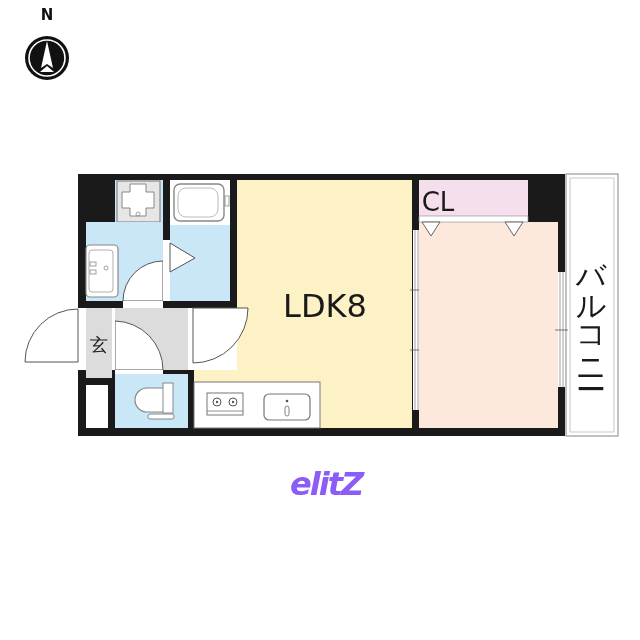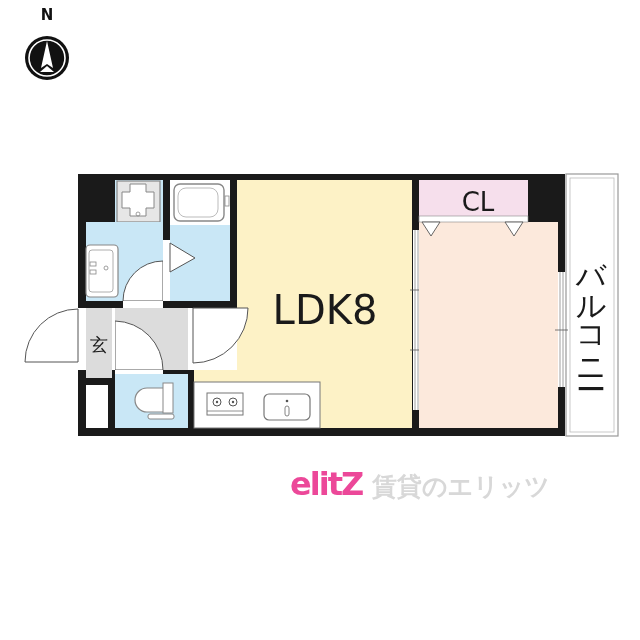--- a/index.html
+++ b/index.html
@@ -1,26 +1,26 @@
 <!DOCTYPE html>
 <html><head>
 <meta charset="utf-8">
 <style>
   html, body { margin: 0; padding: 0; background: #ffffff; }
   #canvas { position: relative; width: 640px; height: 640px; overflow: hidden; background: #ffffff; font-family: "DejaVu Sans", sans-serif; }
   svg.plan { position: absolute; left: 0; top: 0; }
   .lbl { position: absolute; color: #1a1a1a; font-family: "DejaVu Sans", sans-serif; line-height: 1; white-space: nowrap; text-align: center; }
   .north { left: 36px; top: 8px; width: 22px; font-size: 15px; font-weight: bold; color: #111; }
-  .ldk { left: 255px; top: 290px; width: 140px; font-size: 40px; }
+  .ldk { left: 255px; top: 290px; width: 140px; font-size: 32px; }
   .yo1 { left: 425px; top: 284px; width: 125px; font-size: 33px; }
   .yo2 { left: 420px; top: 336px; width: 135px; font-size: 32px; }
-  .cl { left: 435px; top: 189px; width: 86px; font-size: 26px; }
+  .cl { left: 395px; top: 189px; width: 86px; font-size: 26px; }
   .balc { left: 568px; top: 218px; width: 46px; height: 180px; font-size: 30px; writing-mode: vertical-rl; text-orientation: upright; letter-spacing: -1px; display: flex; align-items: center; justify-content: center; }
   .genkan { left: 86px; top: 336px; width: 26px; font-size: 18px; }
-  .wm-logo { position: absolute; left: 290px; top: 465px; font-size: 32px; font-weight: bold; color: #ec4899; letter-spacing: -2px; font-family: "DejaVu Sans", sans-serif; }
+  .wm-logo { position: absolute; left: 290px; top: 465px; font-size: 32px; font-weight: bold; font-style: italic; color: #8b5cf6; letter-spacing: -2px; font-family: "DejaVu Sans", sans-serif; }
   .wm-text { position: absolute; left: 372px; top: 470px; font-size: 25px; font-weight: bold; color: #d8d8d8; font-family: "DejaVu Sans", sans-serif; white-space: nowrap; }
 </style>
 </head>
 <body>
 
 <div id="canvas">
 
   <svg class="plan" width="640" height="640" viewBox="0 0 640 640">
 
     <g>
@@ -137,14 +137,13 @@
     </g>
   </svg>
 
   <div class="lbl north">N</div>
   <div class="lbl ldk">LDK8</div>
   <div class="lbl cl">CL</div>
   <div class="lbl balc">バルコニー</div>
   <div class="lbl genkan">玄</div>
 
   <div class="wm-logo">elitZ</div>
-  <div class="wm-text">賃貸のエリッツ</div>
 </div>
 
 </body></html>

